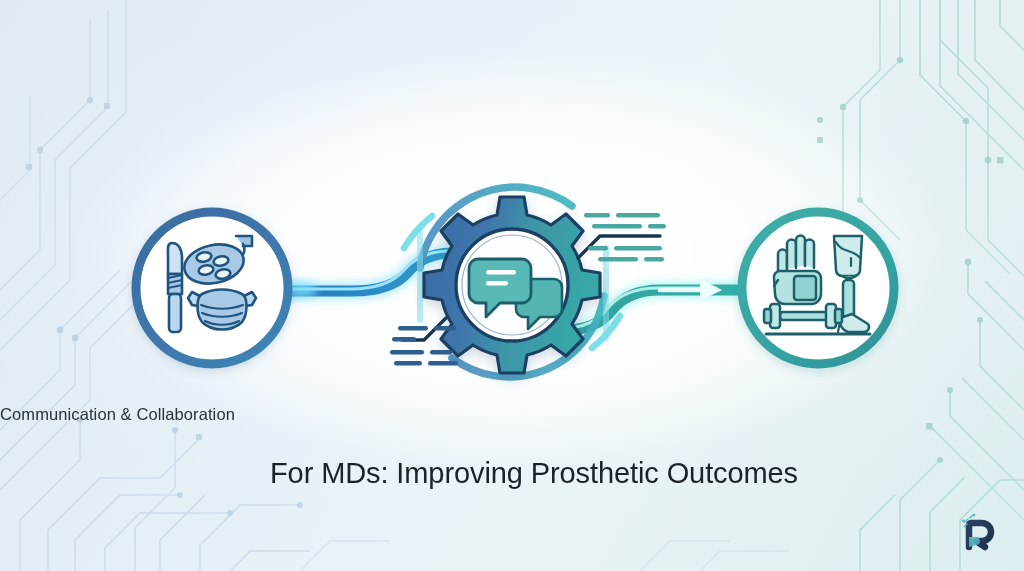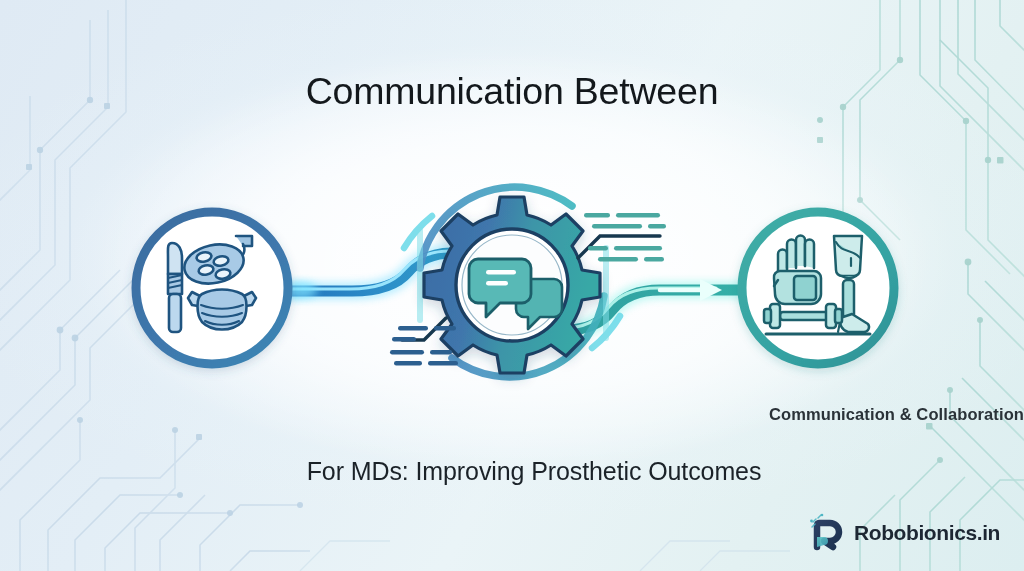--- a/index.html
+++ b/index.html
@@ -17,26 +17,26 @@
   .bg-svg{position:absolute;inset:0;width:1024px;height:571px;pointer-events:none;}
 
   
   .title{
     position:absolute;left:0;right:0;top:42px;text-align:center;
     color:#13181c;font-size:37.5px;line-height:49px;font-weight:400;
     letter-spacing:-0.2px;
   }
   .title span{display:block;}
   .caption{
-    position:absolute;left:0;right:0;top:405px;text-align:right;
-    color:#2a3238;font-size:16.5px;letter-spacing:0.1px;font-weight:700;
+    position:absolute;left:0;right:0;top:405px;text-align:left;
+    color:#2a3238;font-size:16.5px;letter-spacing:0.1px;font-weight:400;
   }
   .tagline{
     position:absolute;left:0;right:0;top:457px;text-align:center;
-    color:#1b2228;font-size:25px;letter-spacing:-0.1px;font-weight:400;padding-left:44px;
+    color:#1b2228;font-size:29px;letter-spacing:-0.1px;font-weight:400;padding-left:44px;
   }
 
   
   .logo{
     position:absolute;right:24px;bottom:18px;
     display:flex;align-items:center;gap:6px;
   }
   .logo-text{
     font-size:21px;font-weight:700;color:#1d2733;letter-spacing:-0.4px;
     white-space:nowrap;
@@ -204,21 +204,20 @@
     <g stroke="#c9dcea" fill="none" stroke-width="1.3" opacity="0.55">
       <path d="M300 571 L330 541 L390 541"></path>
       <path d="M640 571 L670 541 L730 541"></path>
       <path d="M700 571 L720 551 L790 551"></path>
     </g>
 
     <ellipse cx="512" cy="262" rx="420" ry="210" fill="url(#gHaze)"></ellipse>
   </svg>
 
   <h1 class="title">
-    <span>Communication Between</span>
   </h1>
 
   <svg class="bg-svg" viewBox="0 0 1024 571">
 
     <g>
       <path d="M286 291 L352 291 Q392 291 408 272 Q424 253 452 253 L470 253" fill="none" stroke="#5fd8ff" stroke-width="13" stroke-linecap="round" opacity="0.40" filter="url(#fGlowBlue)"></path>
       <path d="M286 291 L352 291 Q392 291 408 272 Q424 253 452 253 L470 253" fill="none" stroke="url(#gConnL)" stroke-width="11" stroke-linecap="round"></path>
       <path d="M292 289 L350 289 Q388 289 404 270 Q420 251 450 251 L468 251" fill="none" stroke="#9fe9ff" stroke-width="3.2" stroke-linecap="round" opacity="0.95"></path>
       <ellipse cx="300" cy="290" rx="16" ry="6" fill="#7fe4ff" opacity="0.75" filter="url(#fGlowBlue)"></ellipse>
     </g>
@@ -385,18 +384,15 @@
       <path d="M11 34 L11 12 a2 2 0 0 1 2 -2 L24 10 a9 9 0 0 1 0 18 L18 28 L27 34" fill="none" stroke="url(#gLogo)" stroke-width="6.5" stroke-linecap="round" stroke-linejoin="round"></path>
       <path d="M11 34 L11 24 L18 24 a4 4 0 0 1 0 8 Z" fill="url(#gLogoTeal)" opacity="0.9"></path>
       <g stroke="#4fb6c4" stroke-width="1.5" stroke-linecap="round" fill="none" opacity="0.9">
         <path d="M7 9 L10 6"></path>
           <path d="M12 5 L15 2"></path>
           <path d="M6 14 L9 11"></path>
       </g>
       <circle cx="5.5" cy="8" r="1.4" fill="#4fb6c4"></circle>
       <circle cx="16" cy="2" r="1.3" fill="#4fb6c4"></circle>
     </svg>
-    <div class="logo-text">
-      <span>Robobionics</span><span class="tld">.in</span>
-    </div>
   </div>
 
 </div>
 
 </body></html>

